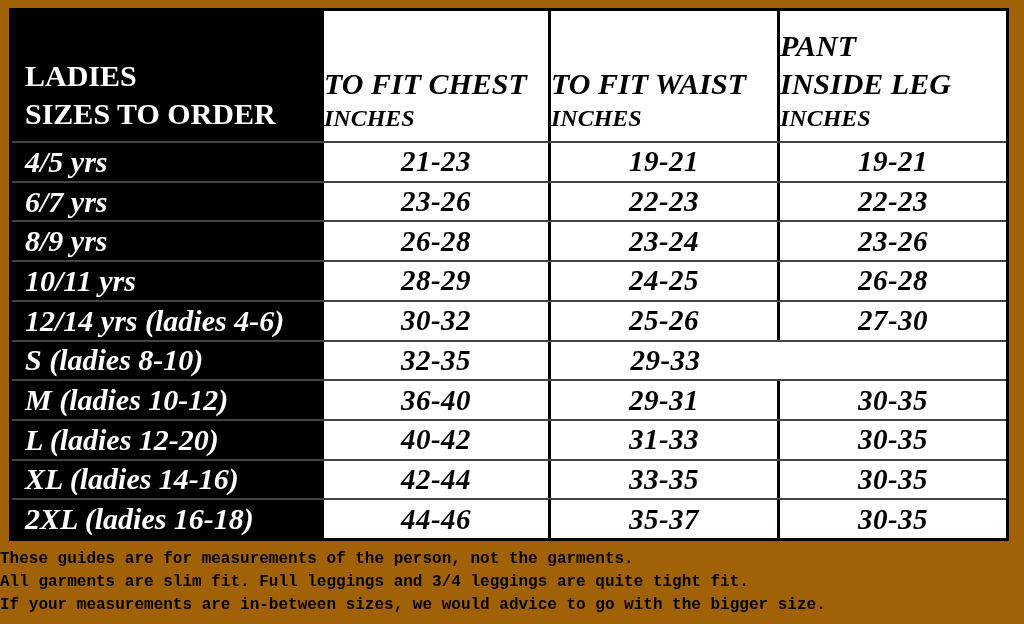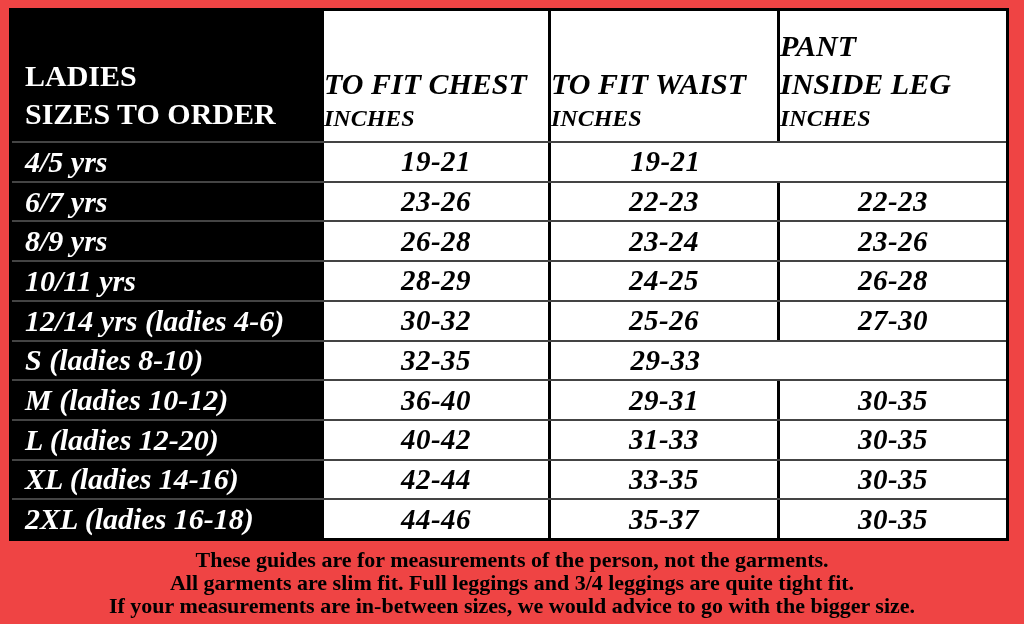--- a/index.html
+++ b/index.html
@@ -1,20 +1,20 @@
 <!DOCTYPE html>
 <html><head>
 <meta charset="utf-8">
 <style>
   * { margin:0; padding:0; box-sizing:border-box; }
   body { background:#ffffff; }
   .page {
     position:relative;
     width:1024px; height:624px;
-    background:#ef4444;
+    background:#a16207;
     font-family:"Liberation Serif", serif;
     overflow:hidden;
   }
   .size-table {
     position:absolute;
     left:9px; top:8px;
     width:1000px; height:533px;
     border:3px solid #000000;
     display:flex; flex-direction:column;
     background:#ffffff;
@@ -37,24 +37,24 @@
   .hdr { flex-direction:column; justify-content:flex-end; padding-bottom:8px; }
   .hdr.label-cell { align-items:flex-start; }
   .hdr.value-cell { align-items:flex-start;font-style:italic; }
   .t-big { font-size:30px; font-weight:bold; line-height:38px; white-space:nowrap; }
   .t-mid { font-size:24px; font-weight:bold; line-height:30px; white-space:nowrap; }
   .t-row { font-size:30px; font-weight:bold; white-space:nowrap; }
   .t-val { font-size:29px; font-weight:bold; letter-spacing:0.5px; }
   .footnote {
     position:absolute;
     left:0; top:548px; width:1024px;
-    text-align:center;
-    font-family:Liberation Serif, serif;
+    text-align:left;
+    font-family:Liberation Mono, monospace;
     font-weight:bold;
-    font-size:22px; line-height:23px;
+    font-size:16px; line-height:23px;
     color:#000000;
   }
 </style>
 </head>
 <body>
 
 <div class="page">
 
   <div class="size-table">
 
@@ -74,20 +74,23 @@
       <div class="cell hdr value-cell">
         <span class="t-big">PANT</span>
         <span class="t-big">INSIDE LEG</span>
         <span class="t-mid">INCHES</span>
       </div>
     </div>
 
     <div class="row data-row">
       <div class="cell label-cell bordered">
           <span class="t-row">4/5 yrs</span>
+        </div>
+      <div class="cell value-cell bordered">
+          <span class="t-val">21-23</span>
         </div>
       <div class="cell value-cell bordered">
           <span class="t-val">19-21</span>
         </div>
       <div class="cell value-cell">
           <span class="t-val">19-21</span>
         </div>
     </div>
 
     <div class="row data-row">

